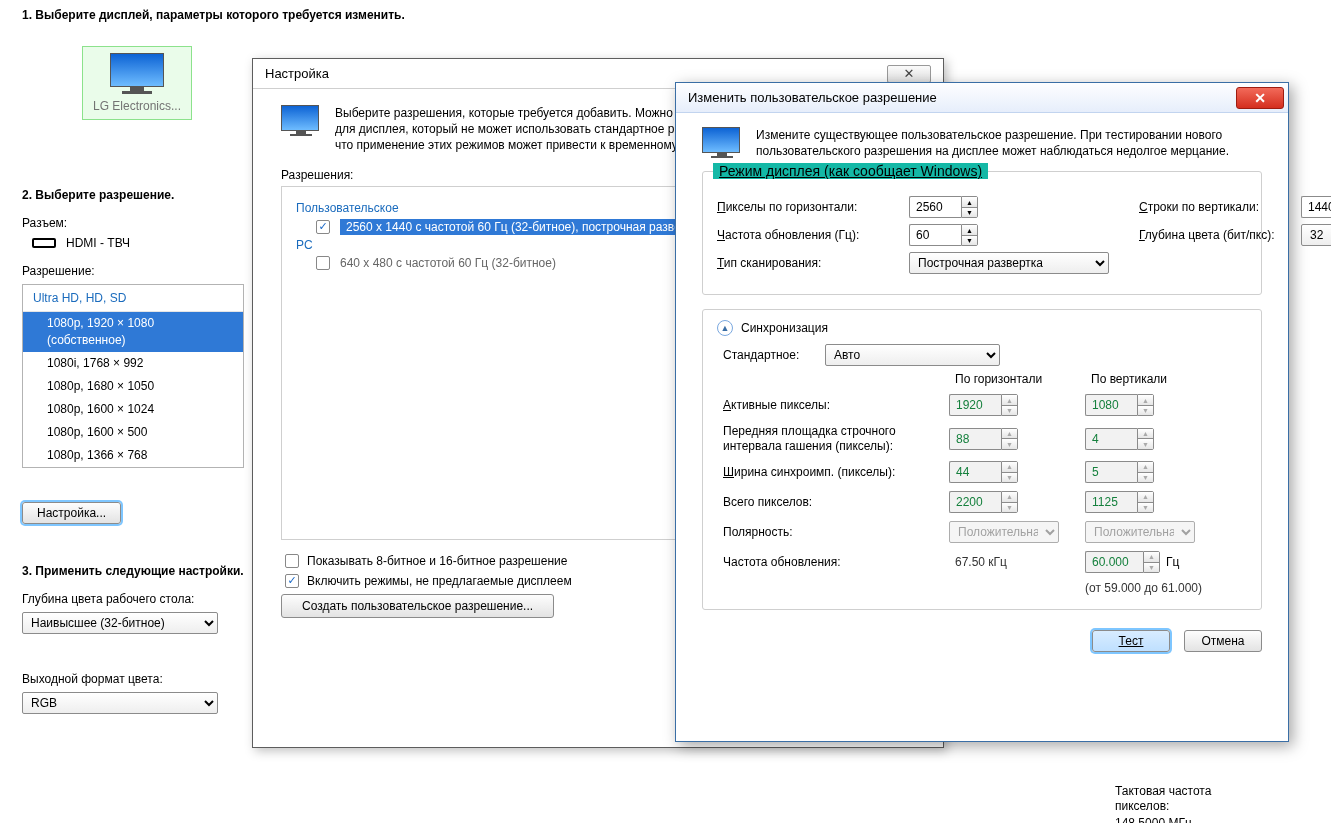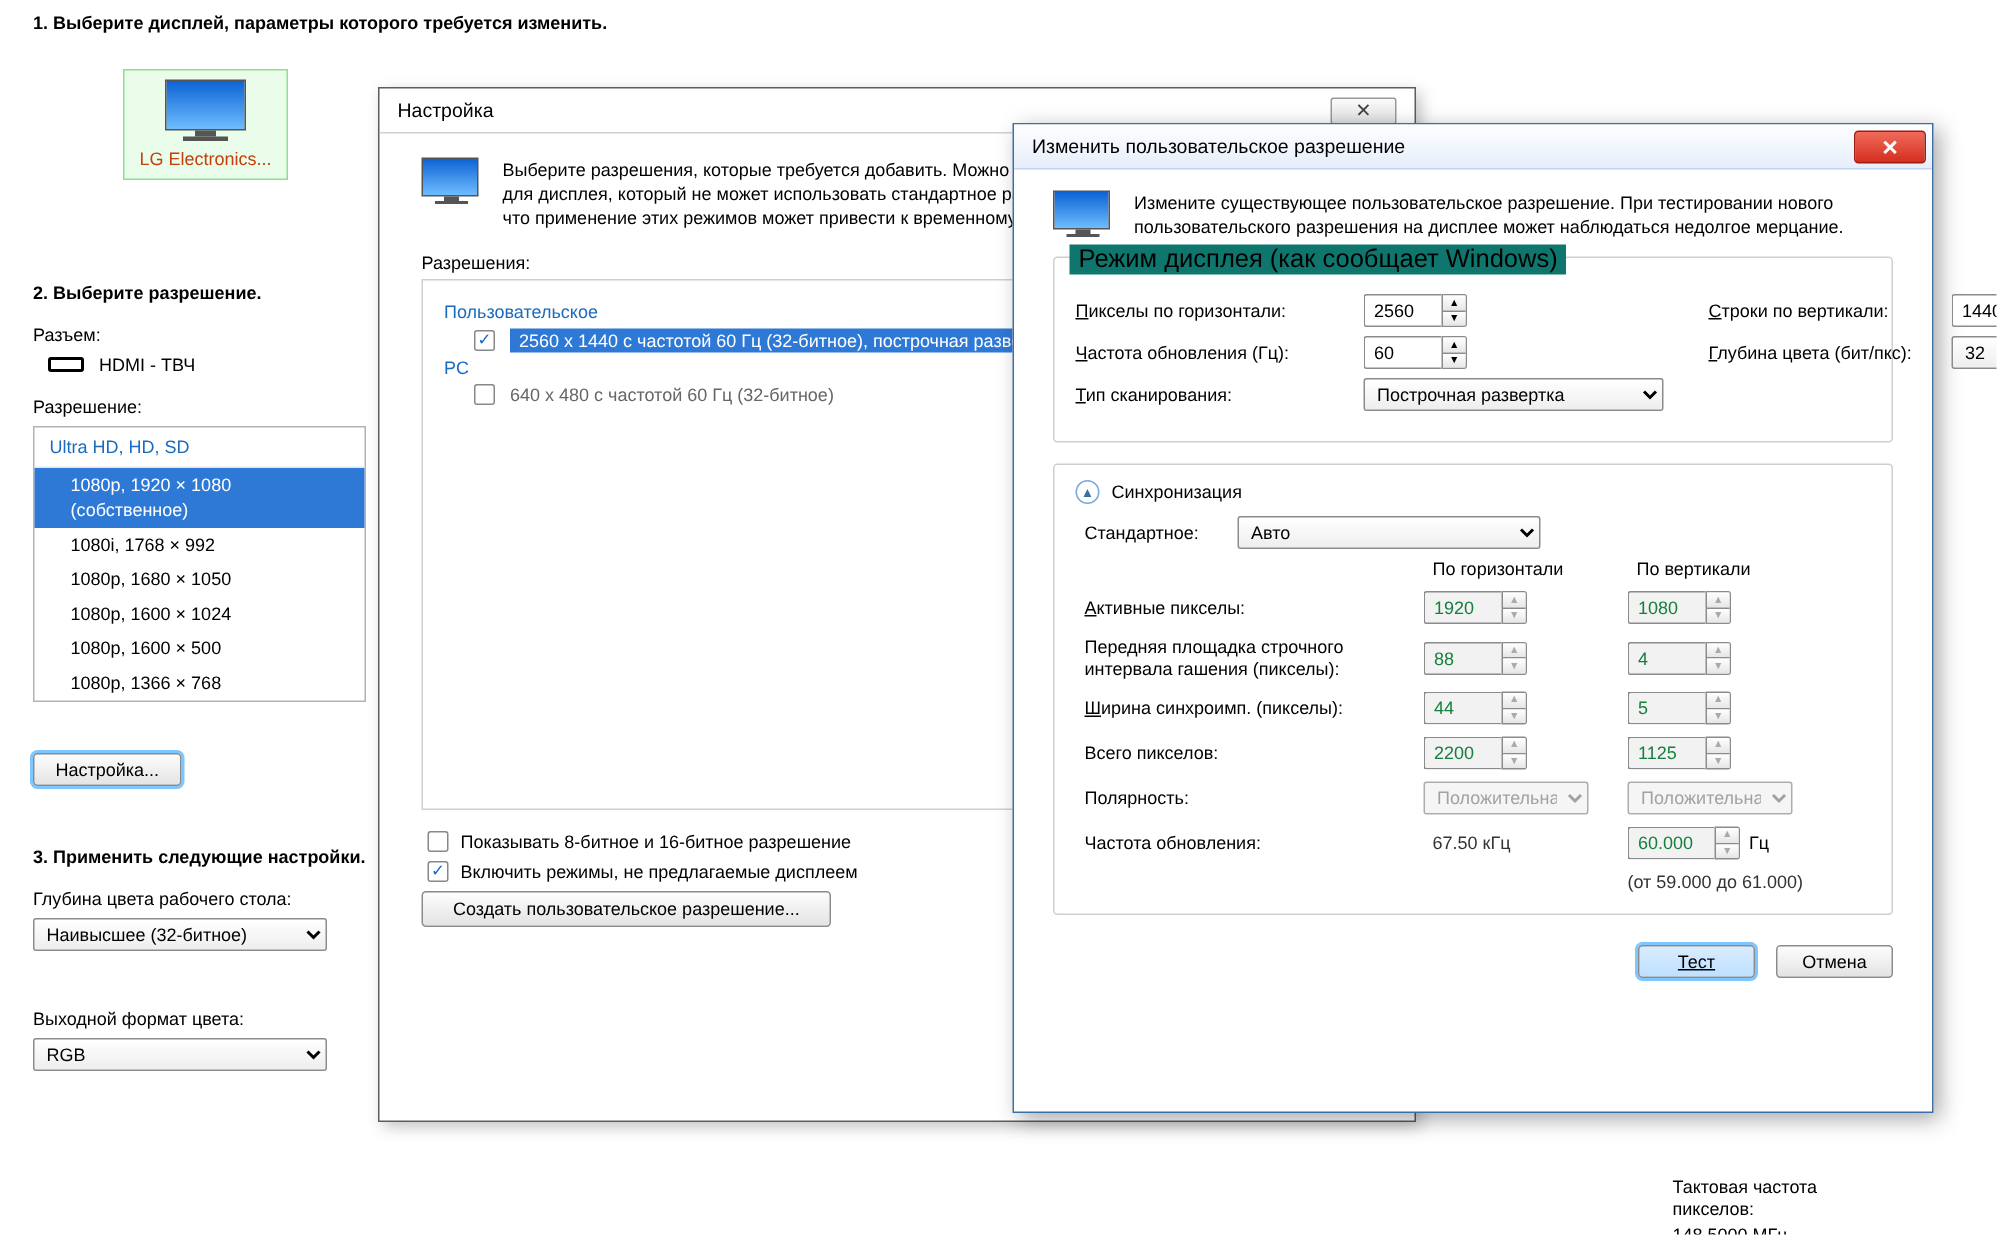--- a/index.html
+++ b/index.html
@@ -18,21 +18,21 @@
   .step-title { font-weight: bold; margin: 0 0 14px 0; }
   .monitor-thumb {
     display: inline-block; text-align: center;
     border: 1px solid #8ce28c; background: #eafcea;
     padding: 6px 10px; margin: 10px 0 8px 60px;
   }
   .monitor-thumb .mon-icon { width:54px;height:44px;margin:0 auto 2px auto;position:relative; }
   .mon-screen { width:54px;height:34px;background:linear-gradient(#0d63d4,#6ebcff);border:1px solid #555;}
   .mon-stand { width:14px;height:4px;background:#555;margin:0 auto;}
   .mon-base { width:30px;height:3px;background:#555;margin:0 auto;}
-  .monitor-thumb .caption { color:#c2410c; font-size:12px;}
+  .monitor-thumb .caption { color:#737373; font-size:12px;}
   .section-block { margin-top: 28px; }
   .sub-label { margin: 10px 0 6px 0; }
   .hdmi-row { display:flex;align-items:center;gap:10px;margin:6px 0 4px 10px;}
   .hdmi-icon { width:24px;height:10px;border:2px solid #000;border-radius:2px;}
   .res-list {
     width:222px;border:1px solid #b3b3b3;background:#fff;
     margin-top:4px;
   }
   .res-header { color:#1a6bbd;padding:6px 10px;border-bottom:1px solid #e5e5e5;}
   .res-item { padding:3px 10px 3px 24px; line-height:17px;}
@@ -91,21 +91,21 @@
   }
   .dlg2-close {
     width:48px;height:22px;margin-right:4px;
     background:linear-gradient(#f26a5a,#d42e1e);
     border:1px solid #9e1c10;border-radius:3px;color:#fff;
     display:flex;align-items:center;justify-content:center;font-weight:bold;font-size:14px;
   }
   .dlg2-body { padding:14px 26px 16px 26px; }
   .dlg2-info { display:flex;gap:14px;margin-bottom:12px;}
   .groupbox { border:1px solid #cfcfcf;border-radius:3px;padding:18px 14px 14px 14px;position:relative;margin-bottom:14px;}
-  .groupbox > .legend { position:absolute;top:-9px;left:10px;background:#0f766e;padding:0 6px;font-size:17px;}
+  .groupbox > .legend { position:absolute;top:-9px;left:10px;background:#14b8a6;padding:0 6px;font-size:14px;text-decoration:underline;}
   .field-row { display:flex;align-items:center;gap:12px;margin:6px 0;}
   .field-row .lab { width:180px; }
   .field-row .lab.short { width:90px; }
   .spin { display:inline-flex;align-items:stretch;height:22px;}
   .spin input {
     width:52px;border:1px solid #8b8b8b;border-right:none;border-radius:2px 0 0 2px;
     padding:0 6px;font-family:inherit;font-size:12px;
   }
   .spin .spbtn {
     width:17px;border:1px solid #8b8b8b;border-radius:0 2px 2px 0;
@@ -299,21 +299,21 @@
     </div>
 
     <div class="groupbox" style="padding-top:10px">
       <div class="collapse-toggle">
         <span class="collapse-icon">▲</span>
         <span>Синхронизация</span>
       </div>
 
       <div class="field-row" style="margin-left:6px">
         <span class="lab short">Стандартное:</span>
-        <select class="win" style="width:202px">
+        <select class="win" style="width:175px">
           <option>Авто</option>
         </select>
       </div>
 
       <div class="timing-grid" style="margin-left:6px">
         <div></div>
         <div class="hdr">По горизонтали</div>
         <div class="hdr">По вертикали</div>
 
         <div><span class="under">А</span>ктивные пикселы:</div>

